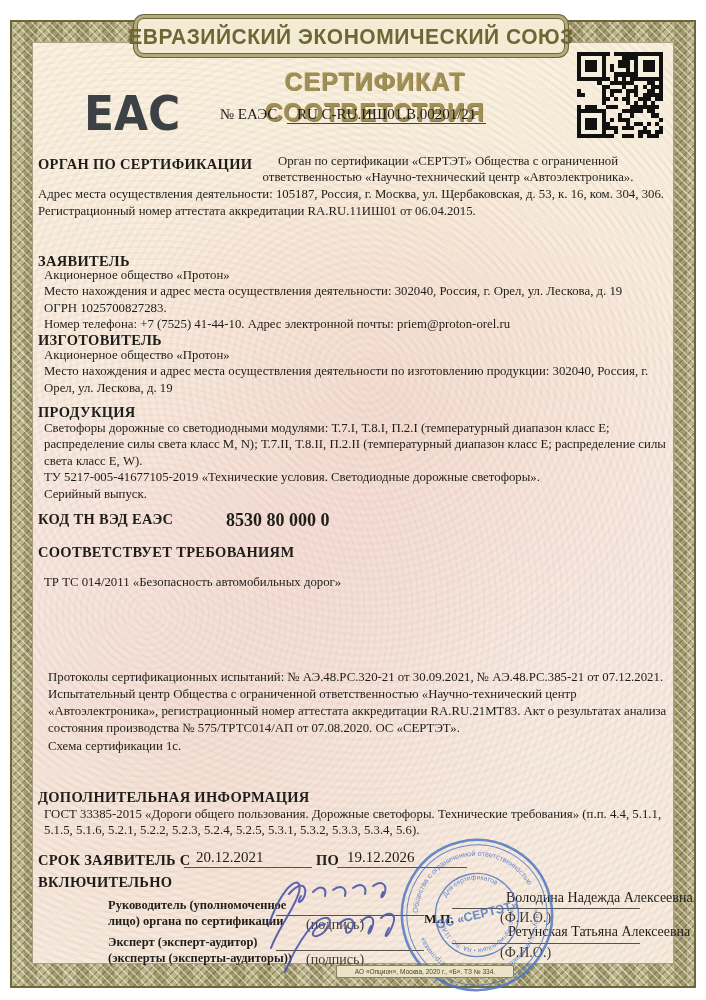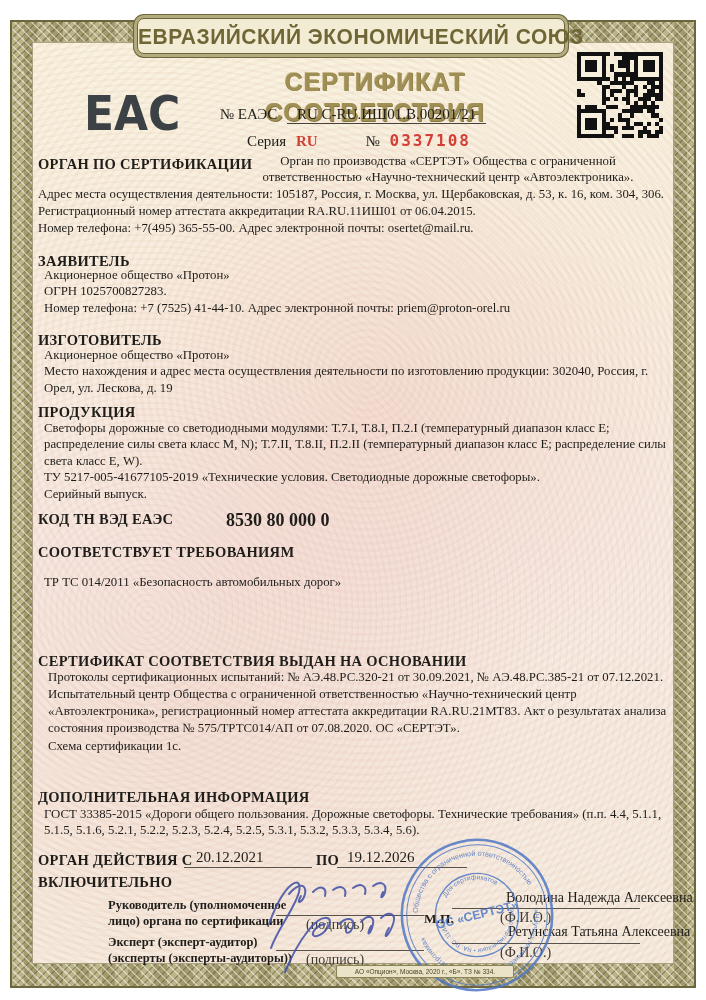--- a/index.html
+++ b/index.html
@@ -17,21 +17,21 @@
     background:
       radial-gradient(circle at 55% 40%, rgba(228,165,155,.22), rgba(228,165,155,0) 46%),
       radial-gradient(circle at 28% 72%, rgba(228,165,155,.18), rgba(228,165,155,0) 40%),
       repeating-radial-gradient(circle at 52% 36%, rgba(205,140,128,.07) 0 3px, rgba(0,0,0,0) 3px 7px),
       repeating-radial-gradient(circle at 18% 62%, rgba(186,156,112,.08) 0 2px, rgba(0,0,0,0) 2px 6px),
       linear-gradient(180deg,#f9f2df 0%,#f8eddf 28%,#f7eae3 55%,#f6ecdf 100%);
     box-shadow: inset 0 0 0 1px rgba(109,102,60,.55);}
   .banner{position:absolute;left:137px;top:18px;width:426px;height:34px;
     background:#f3ecd4;border:1px solid #6d663c;border-radius:7px;
     box-shadow:0 0 0 3px #b3ab7e, 0 0 0 4px #6d663c;
-    display:flex;align-items:center;justify-content:flex-start;}
+    display:flex;align-items:center;justify-content:center;}
   .banner span{font-family:"Liberation Sans",sans-serif;font-weight:bold;font-size:21px;
     letter-spacing:.5px;color:#6f6636;transform:scaleY(1.08);white-space:nowrap;}
   .eac{position:absolute;left:84px;top:86px;width:60px;height:56px;
     font-family:"DejaVu Sans",sans-serif;font-weight:bold;font-size:44px;line-height:56px;
     color:#3b4144;transform:scaleY(1.1);letter-spacing:0px;}
   .title{position:absolute;left:180px;top:68px;width:390px;text-align:center;
     font-family:"Liberation Sans",sans-serif;font-weight:bold;font-size:25px;letter-spacing:1px;
     color:#a08f55;text-shadow:.6px .6px 0 #877842, -.6px -.6px 0 #c6b98c;transform:scaleY(1.05);}
   .certno{position:absolute;left:0;top:106px;width:706px;text-align:center;font-size:15px;}
   .certno .lbl{margin-right:6px;}
@@ -62,26 +62,20 @@
   <div class="inner"></div>
 
   <div class="banner">
     <span>ЕВРАЗИЙСКИЙ ЭКОНОМИЧЕСКИЙ СОЮЗ</span>
   </div>
   <div class="eac">ЕАС</div>
   <div class="title">СЕРТИФИКАТ СООТВЕТСТВИЯ</div>
   <div class="certno">
     <span class="lbl">№ ЕАЭС</span>
     <span class="val">RU C-RU.ИШ01.В.00201/21</span>
-  </div>
-  <div class="series">
-    <span>Серия</span>
-    <span class="red" style="margin-left:6px;">RU</span>
-    <span style="margin-left:44px;">№</span>
-    <span class="serialdigits" style="margin-left:6px;">0337108</span>
   </div>
   <div class="qr">
     <svg id="qr-svg" width="88" height="86" viewBox="0 0 21 21" shape-rendering="crispEdges">
         <rect x="7" y="0" width="1" height="1" fill="#111"></rect>
         <rect x="9" y="0" width="1" height="1" fill="#111"></rect>
         <rect x="10" y="0" width="1" height="1" fill="#111"></rect>
         <rect x="11" y="0" width="1" height="1" fill="#111"></rect>
         <rect x="12" y="0" width="1" height="1" fill="#111"></rect>
         <rect x="13" y="0" width="1" height="1" fill="#111"></rect>
         <rect x="11" y="1" width="1" height="1" fill="#111"></rect>
@@ -226,32 +220,32 @@
         <rect x="15" y="1" width="5" height="5" fill="#f8f0df"></rect>
         <rect x="16" y="2" width="3" height="3" fill="#111"></rect>
         <rect x="0" y="14" width="7" height="7" fill="#111"></rect>
         <rect x="1" y="15" width="5" height="5" fill="#f8f0df"></rect>
         <rect x="2" y="16" width="3" height="3" fill="#111"></rect>
       </svg>
   </div>
 
   <div class="h" style="left:38px;top:156px;">ОРГАН ПО СЕРТИФИКАЦИИ</div>
   <div class="p" style="left:252px;top:153px;width:392px;text-align:center;">
-    <div>Орган по производства «СЕРТЭТ» Общества с ограниченной</div>
+    <div>Орган по сертификации «СЕРТЭТ» Общества с ограниченной</div>
     <div>ответственностью «Научно-технический центр «Автоэлектроника».</div>
   </div>
   <div class="p pl" style="left:38px;top:186px;width:634px;">
     <div>Адрес места осуществления деятельности: 105187, Россия, г. Москва, ул. Щербаковская, д. 53, к. 16, ком. 304, 306.</div>
     <div>Регистрационный номер аттестата аккредитации RA.RU.11ИШ01 от 06.04.2015.</div>
-    <div>Номер телефона: +7(495) 365-55-00. Адрес электронной почты: osertet@mail.ru.</div>
   </div>
 
   <div class="h" style="left:38px;top:253px;">ЗАЯВИТЕЛЬ</div>
   <div class="p" style="left:44px;top:267px;width:626px;">
     <div>Акционерное общество «Протон»</div>
+    <div>Место нахождения и адрес места осуществления деятельности: 302040, Россия, г. Орел, ул. Лескова, д. 19</div>
     <div>ОГРН 1025700827283.</div>
     <div>Номер телефона: +7 (7525) 41-44-10. Адрес электронной почты: priem@proton-orel.ru</div>
   </div>
 
   <div class="h" style="left:38px;top:332px;">ИЗГОТОВИТЕЛЬ</div>
   <div class="p" style="left:44px;top:347px;width:628px;">
     <div>Акционерное общество «Протон»</div>
     <div>Место нахождения и адрес места осуществления деятельности по изготовлению продукции: 302040, Россия, г. Орел, ул. Лескова, д. 19</div>
   </div>
 
@@ -261,28 +255,27 @@
     <div>ТУ 5217-005-41677105-2019 «Технические условия. Светодиодные дорожные светофоры».</div>
     <div>Серийный выпуск.</div>
   </div>
 
   <div class="h" style="left:38px;top:511px;">КОД ТН ВЭД ЕАЭС</div>
   <div class="p" style="left:226px;top:512px;font-size:18px;font-weight:bold;">8530 80 000 0</div>
 
   <div class="h" style="left:38px;top:544px;">СООТВЕТСТВУЕТ ТРЕБОВАНИЯМ</div>
   <div class="p" style="left:44px;top:574px;width:620px;">ТР ТС 014/2011 «Безопасность автомобильных дорог»</div>
 
-  <div class="h" style="left:38px;top:653px;">СЕРТИФИКАТ СООТВЕТСТВИЯ  ВЫДАН НА ОСНОВАНИИ</div>
   <div class="p" style="left:48px;top:669px;width:622px;line-height:17px;">Протоколы сертификационных испытаний: № АЭ.48.РС.320-21 от 30.09.2021, № АЭ.48.РС.385-21 от 07.12.2021. Испытательный центр Общества с ограниченной ответственностью «Научно-технический центр «Автоэлектроника», регистрационный номер аттестата аккредитации RA.RU.21МТ83. Акт о результатах анализа состояния производства № 575/ТРТС014/АП от 07.08.2020. ОС «СЕРТЭТ».</div>
   <div class="p" style="left:48px;top:738px;">Схема сертификации 1с.</div>
 
   <div class="h" style="left:38px;top:789px;">ДОПОЛНИТЕЛЬНАЯ ИНФОРМАЦИЯ</div>
   <div class="p" style="left:44px;top:806px;width:624px;">ГОСТ 33385-2015 «Дороги общего пользования. Дорожные светофоры. Технические требования» (п.п. 4.4, 5.1.1, 5.1.5, 5.1.6, 5.2.1, 5.2.2, 5.2.3, 5.2.4, 5.2.5, 5.3.1, 5.3.2, 5.3.3, 5.3.4, 5.6).</div>
 
-  <div class="h" style="left:38px;top:852px;">ОРГАН ДЕЙСТВИЯ С</div>
+  <div class="h" style="left:38px;top:852px;">СРОК ЗАЯВИТЕЛЬ С</div>
   <div class="datev" style="left:196px;top:849px;">20.12.2021</div>
   <div class="uline" style="left:184px;top:866px;width:128px;"></div>
   <div class="h" style="left:316px;top:852px;">ПО</div>
   <div class="datev" style="left:347px;top:849px;">19.12.2026</div>
   <div class="uline" style="left:337px;top:866px;width:130px;"></div>
   <div class="h" style="left:38px;top:874px;">ВКЛЮЧИТЕЛЬНО</div>
 
   <div class="p" style="left:108px;top:898px;width:180px;font-weight:bold;font-size:12.5px;line-height:15.5px;">
     <div>Руководитель (уполномоченное</div>
     <div>лицо) органа по сертификации</div>

